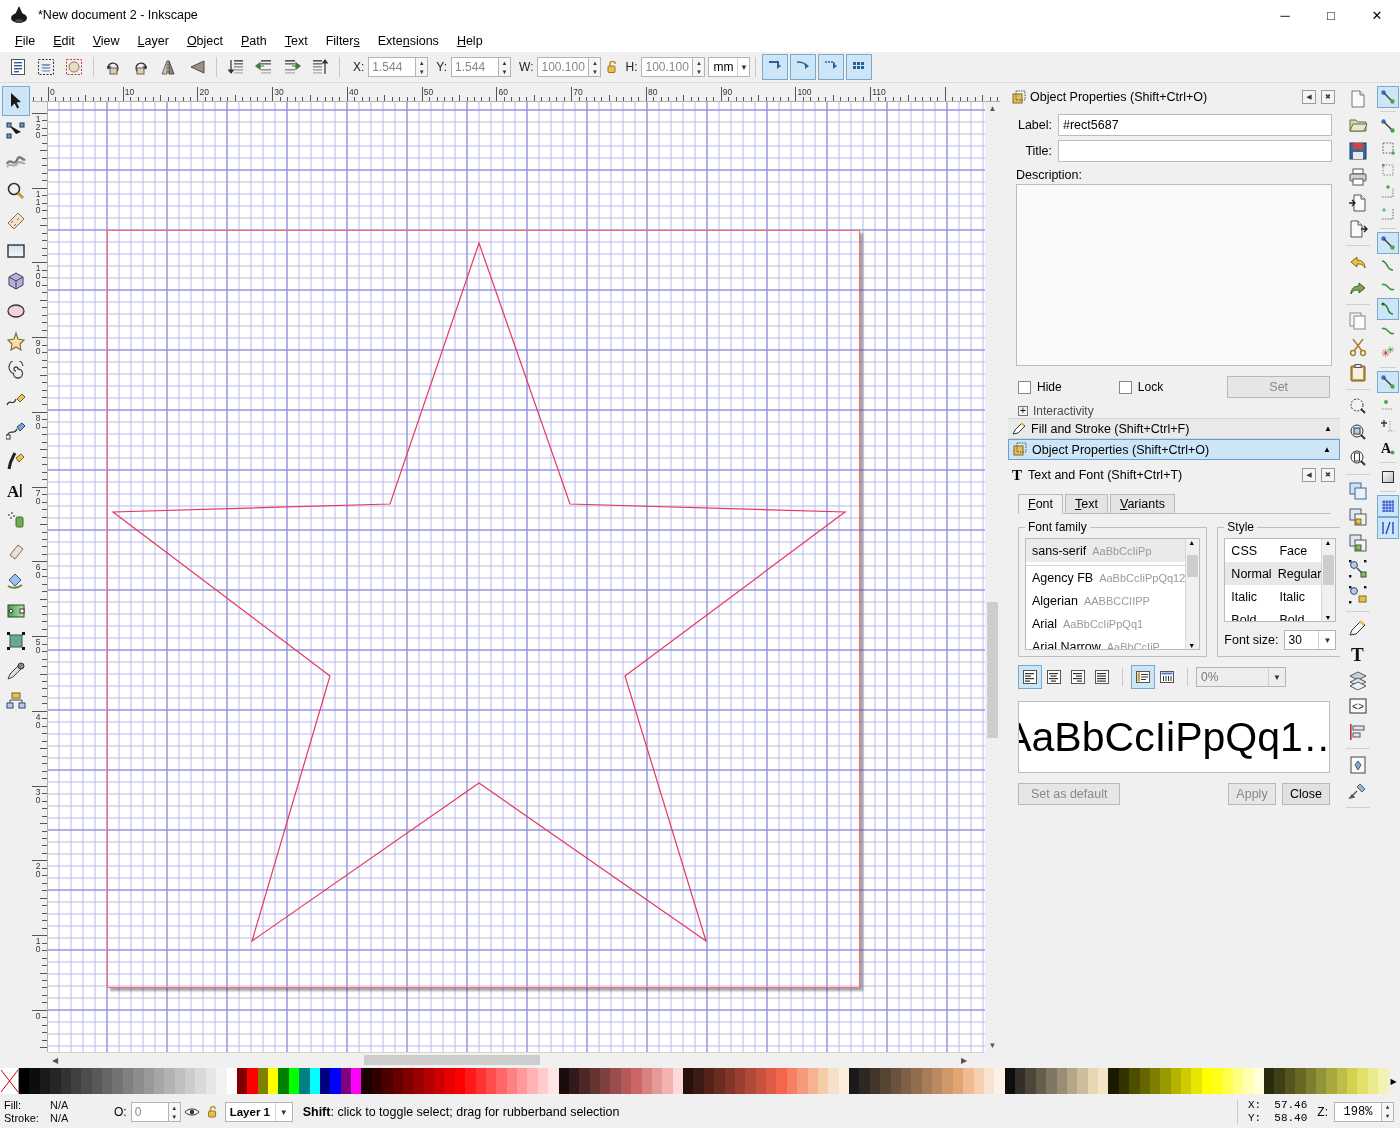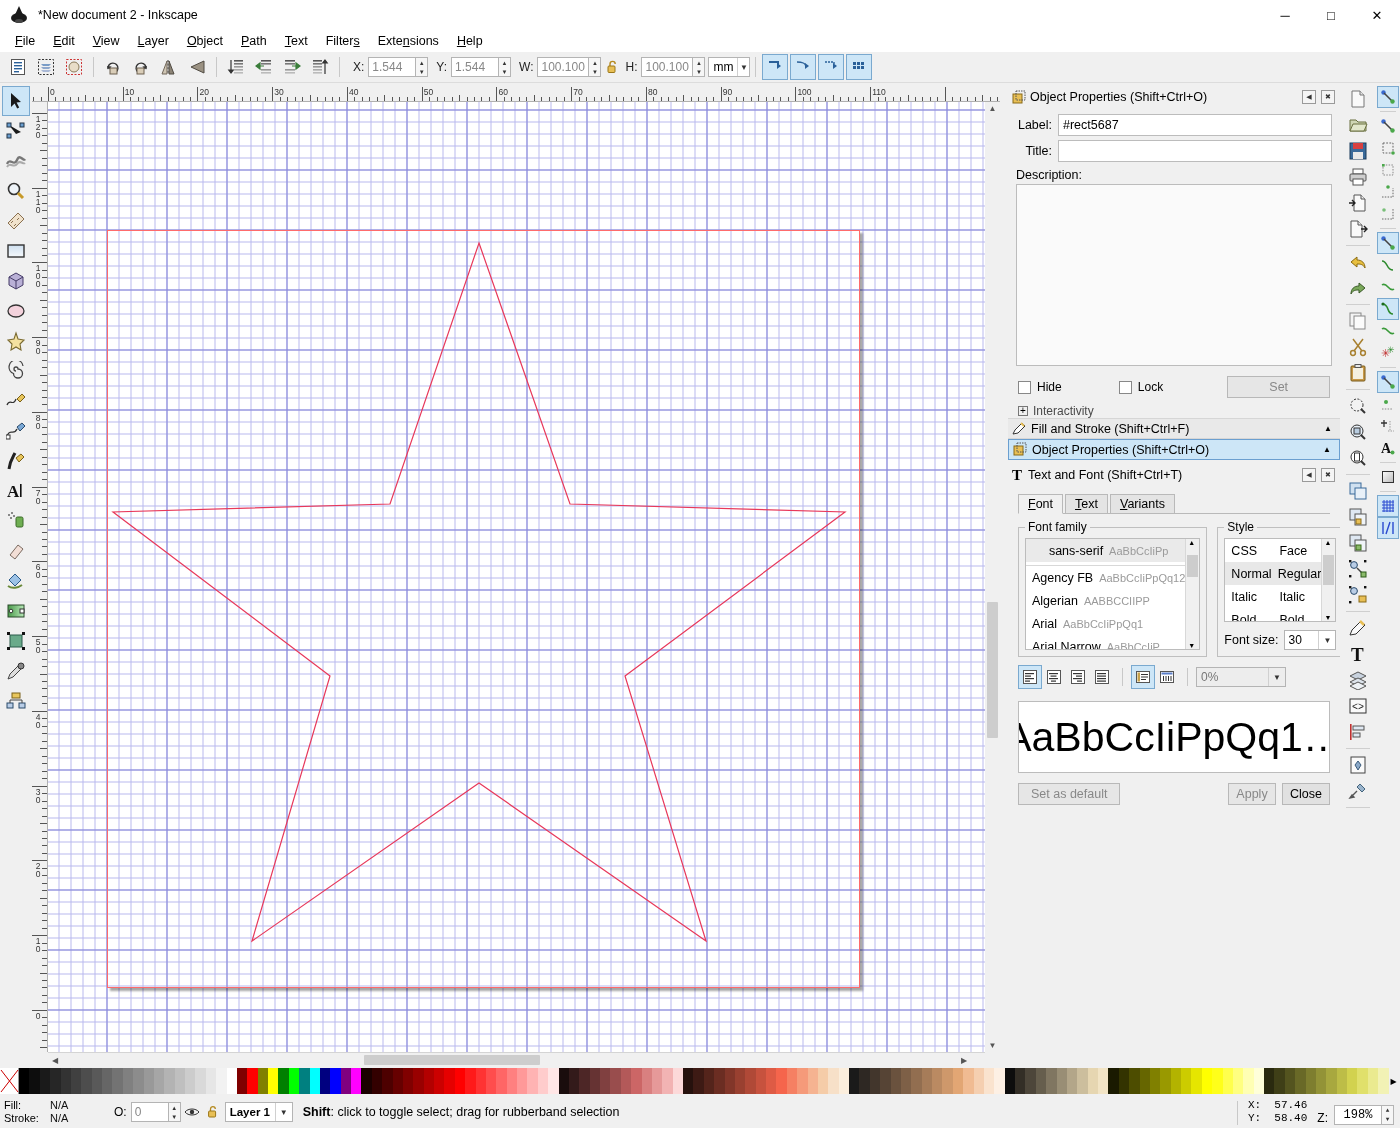--- a/index.html
+++ b/index.html
@@ -124,21 +124,21 @@
          background:#e4e4e4; margin-right:2px; }
   .tab.active { background:#f0f0f0; border-bottom:1px solid #f0f0f0; position:relative; top:1px; }
   .tabline { height:1px; background:#b9b9b9; margin-left:10px; margin-right:10px; }
 
   fieldset.grp { border:1px solid #bfbfbf; margin:0; padding:4px 6px 6px 6px; }
   fieldset.grp legend { font-size:12px; padding:0 3px; }
 
   .listbox { border:1px solid #bcbcbc; background:#fff; overflow:hidden; position:relative; }
   .listrow { height:23px; display:flex; align-items:center; padding-left:6px; font-size:12.5px;
              white-space:nowrap; overflow:hidden; }
-  .listrow.sel { background:#eaeaea;justify-content:center; }
+  .listrow.sel { background:#eaeaea; }
   .fsample { color:#9a9a9a; margin-left:6px; }
   .sbtrack { position:absolute; right:0; top:0; width:14px; bottom:0; background:#f0f0f0;
              border-left:1px solid #d8d8d8; }
   .sbthumb { position:absolute; left:1px; width:11px; background:#cdcdcd; }
 
   .stylegrid { display:flex; font-size:12.5px; }
   .stylecol { flex:1; }
   .stylecell { height:23px; display:flex; align-items:center; padding-left:6px; }
   .stylerow-sel { background:#e8e8e8; }
 
@@ -171,21 +171,21 @@
 
   
   .statusbar { position:absolute; left:0; top:1096px; width:1400px; height:32px;
                background:#f0f0f0; display:flex; align-items:center; }
   .fillstroke { width:100px; margin-left:4px; font-size:11px; line-height:13px; }
   .fsrow { display:flex; }
   .fsrow .k { width:46px; }
   .fsrow .v { color:#111; }
   .opac { display:flex; align-items:center; margin-left:10px; }
   .statusmsg { margin-left:10px; font-size:12.5px; }
-  .coords { margin-left:auto; display:flex; align-items:flex-end; font-family:"Liberation Mono", monospace;
+  .coords { margin-left:auto; display:flex; align-items:center; font-family:"Liberation Mono", monospace;
             font-size:11px; }
   .zoomfield { height:20px; border:1px solid #b4b4b4; background:#fff; display:flex;
                align-items:center; justify-content:center; width:48px; font-size:12px; }
 </style>
 </head>
 <body>
 
 <div id="app">
 
   <div class="titlebar">

